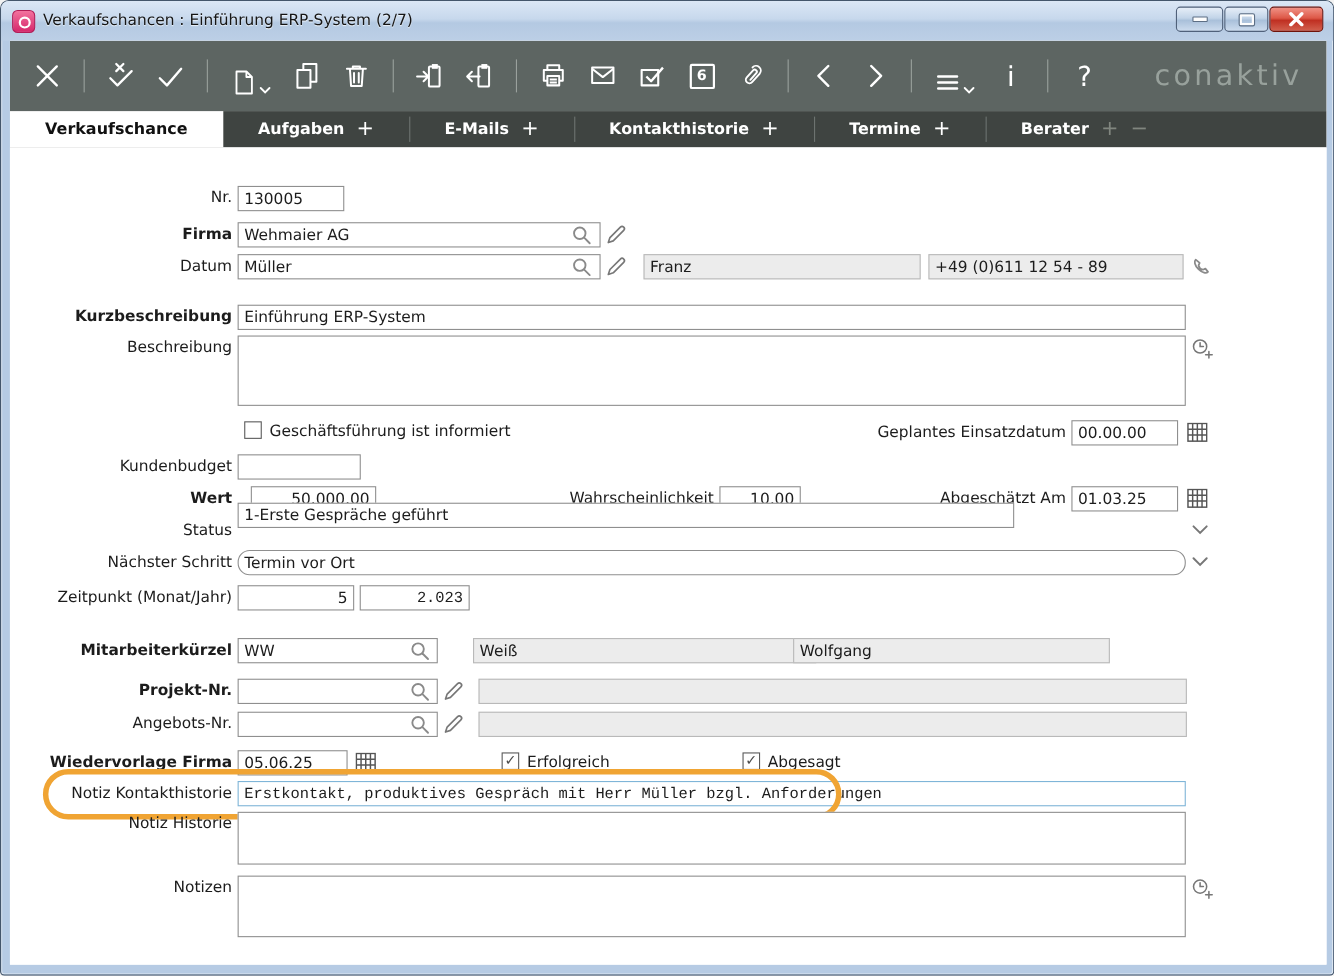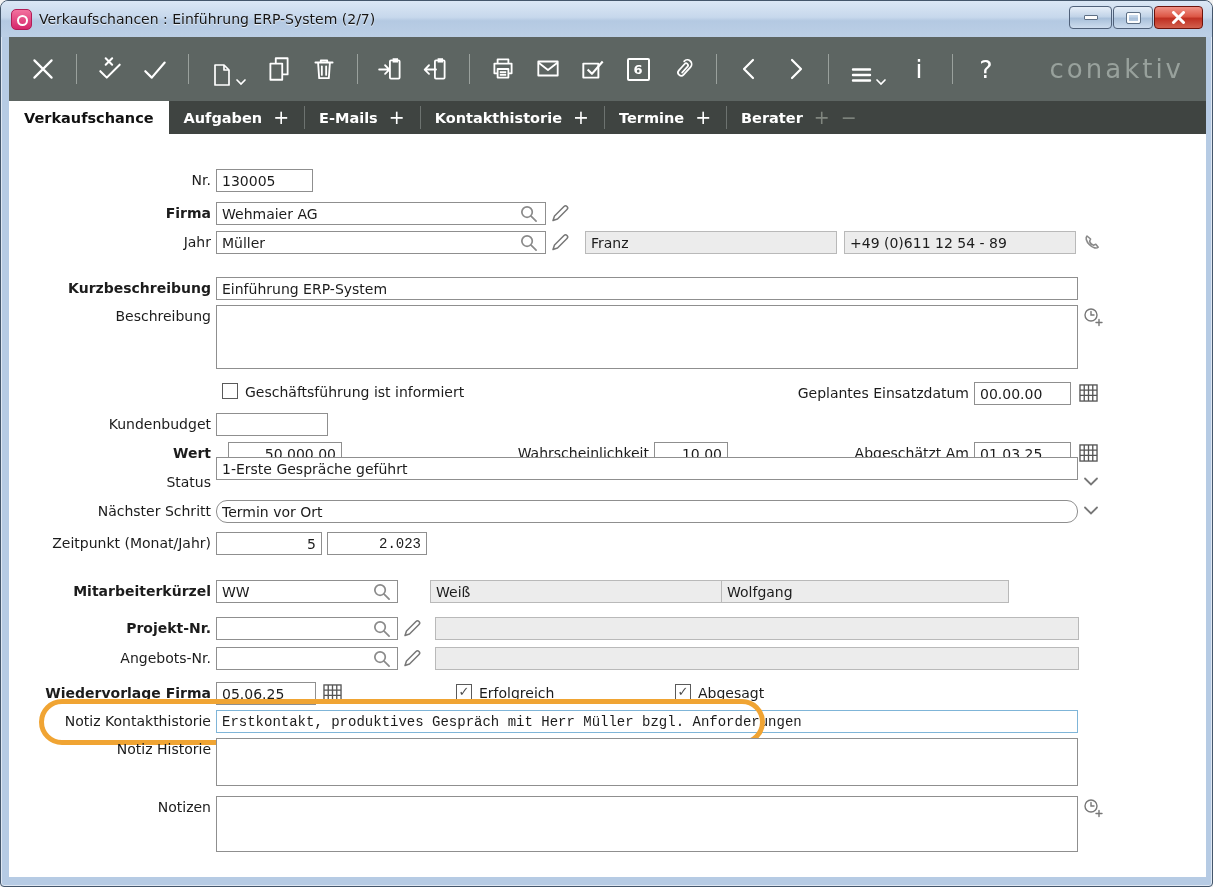--- a/index.html
+++ b/index.html
@@ -67,21 +67,21 @@
     margin-left:auto; color:#98a19c; font-size:26px; letter-spacing:3px;
     font-weight:400; user-select:none; padding-right:6px;
   }
 
   
   .tabbar {
     position:absolute; top:64px; left:0; right:0; height:33px;
     background:#3f4441; display:flex; align-items:stretch;
   }
   .tab {
-    display:flex; align-items:center; padding:0 15px; cursor:pointer;
+    display:flex; align-items:center; padding:0 32px; cursor:pointer;
     color:#fff; font-size:14.5px; font-weight:bold; position:relative;
   }
   .tab + .tab::before { content:""; position:absolute; left:0; top:5px; bottom:5px; width:1px; background:#6d7370; }
   .tab.active { background:#ffffff; color:#111; }
   .tab.active::before, .tab.active + .tab::before { display:none; }
   .plus-icon, .minus-icon { font-weight:400; font-size:19px; margin-left:11px; line-height:1; }
   .dim { color:#80867f; }
 
   
   .form { position:absolute; top:97px; left:0; right:0; bottom:0; background:#fff; font-size:14px; color:#1c1c1c; }
@@ -291,21 +291,21 @@
             <circle cx="8.5" cy="8.5" r="5.5"></circle>
             <path d="M12.7 12.7 L18 18"></path>
           </svg>
       </span>
       <span class="icn" style="left:541px; top:69px">
         <svg width="20" height="20" viewBox="0 0 20 20" fill="none" stroke="#777" stroke-width="1.5" stroke-linejoin="round">
             <path d="M3 17.5 l1.5-4.5 L14 3.5 a2.1 2.1 0 0 1 3 3 L7.5 16 z"></path>
           </svg>
       </span>
 
-      <span class="lbl" style="top:97px">Jahr</span>
+      <span class="lbl" style="top:97px">Datum</span>
       <input class="fld" style="left: 207px; top: 97px; width: 330px; padding-right: 26px;" value="Müller">
       <span class="icn" style="left:510px; top:99px">
         <svg width="19" height="19" viewBox="0 0 20 20" fill="none" stroke="#8a8a8a" stroke-width="1.8" stroke-linecap="round">
             <circle cx="8.5" cy="8.5" r="5.5"></circle>
             <path d="M12.7 12.7 L18 18"></path>
           </svg>
       </span>
       <span class="icn" style="left:541px; top:98px">
         <svg width="20" height="20" viewBox="0 0 20 20" fill="none" stroke="#777" stroke-width="1.5" stroke-linejoin="round">
             <path d="M3 17.5 l1.5-4.5 L14 3.5 a2.1 2.1 0 0 1 3 3 L7.5 16 z"></path>
@@ -353,21 +353,21 @@
       <span class="rlbl" style="right:237px; top:308px">Abgeschätzt Am</span>
       <input class="fld" style="left: 965px; top: 308px; width: 97px;" value="01.03.25">
       <span class="icn" style="left:1070px; top:310px">
         <svg width="19" height="18" viewBox="0 0 20 19" fill="none" stroke="#555" stroke-width="1.4">
             <rect x="1" y="1" width="18" height="17"></rect>
             <path d="M1 6.5 h18 M1 12 h18 M5.5 1 v17 M10 1 v17 M14.5 1 v17"></path>
           </svg>
       </span>
 
       <span class="lbl" style="top:337px">Status</span>
-      <input class="fld" style="left: 207px; top: 323px; width: 862px;" value="1-Erste Gespräche geführt">
+      <input class="fld" style="left: 207px; top: 323px; width: 706px;" value="1-Erste Gespräche geführt">
       <span class="icn" style="left:1074px; top:342px">
         <svg width="16" height="12" viewBox="0 0 16 12" fill="none" stroke="#777" stroke-width="1.8" stroke-linecap="round">
             <path d="M2 2.5 l6 6 6-6"></path>
           </svg>
       </span>
 
       <span class="lbl" style="top:366px">Nächster Schritt</span>
       <input class="fld" style="left: 207px; top: 366px; width: 862px; border-radius: 11px;" value="Termin vor Ort">
       <span class="icn" style="left:1074px; top:371px">
         <svg width="16" height="12" viewBox="0 0 16 12" fill="none" stroke="#777" stroke-width="1.8" stroke-linecap="round">

